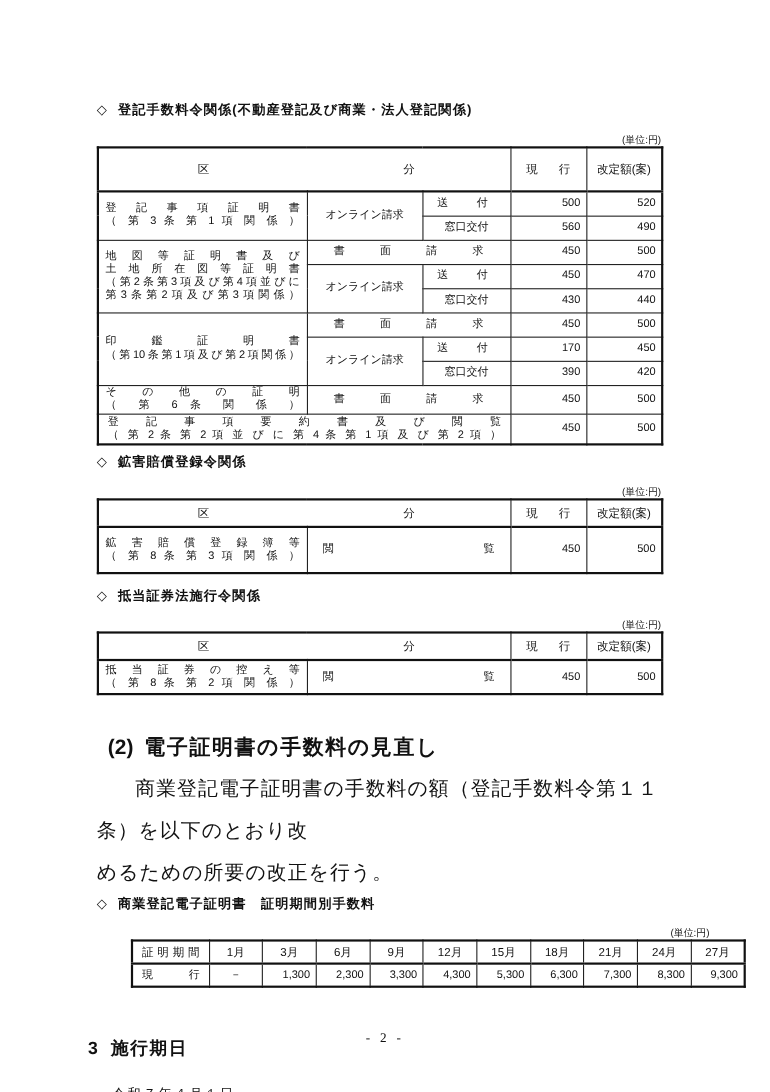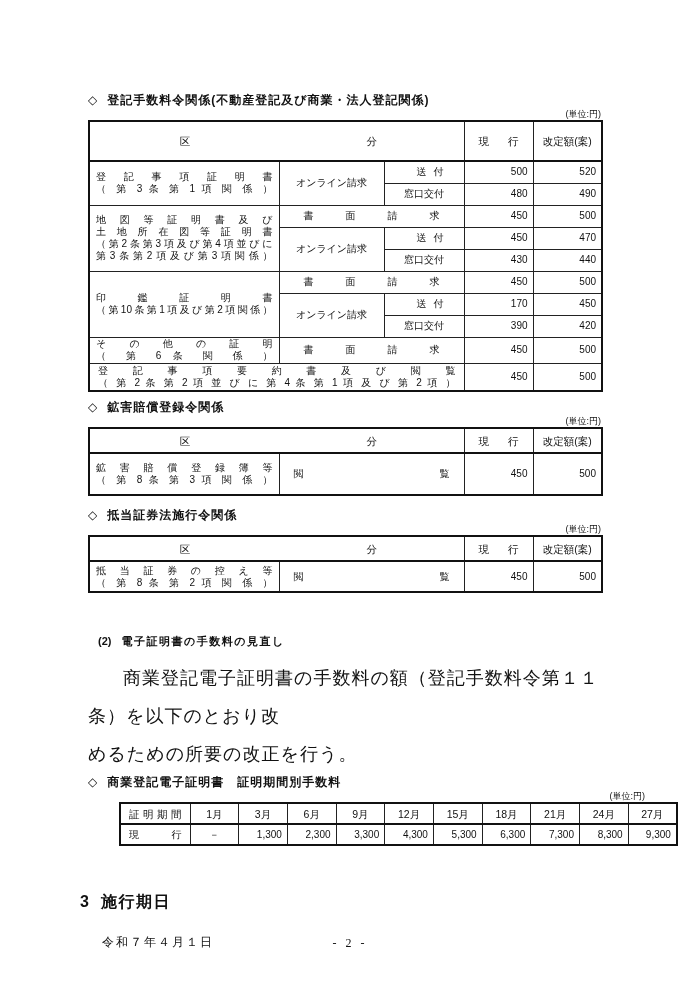--- a/index.html
+++ b/index.html
@@ -7,41 +7,41 @@
   body {
     width:700px; height:993px; position:relative; overflow:hidden;
     color:#111; font-family:"Liberation Sans", sans-serif;
   }
   .page { position:absolute; inset:0; padding-top:93px; }
   .content { margin-left:88px; width:513px; }
   .content-wide { margin-left:88px; width:557px; }
 
   .sec-head { font-size:12px; font-weight:bold; letter-spacing:1px; height:14px; line-height:14px; white-space:nowrap; }
   .sec-head .dia { margin-right:9px; font-weight:normal; }
-  .unit { text-align:right; font-size:9px; letter-spacing:0; height:10px; line-height:10px; margin-top:2px; }
+  .unit { text-align:right; font-size:9px; letter-spacing:0; height:10px; line-height:10px; margin-top:15px; }
 
   table { border-collapse:collapse; table-layout:fixed; border:2px solid #111; }
   table.fee { width:513px; margin-top:1px; }
   td { border:1px solid #222; font-size:10px; vertical-align:middle; overflow:hidden; line-height:12px; letter-spacing:0; }
   tr.thead td { border-bottom:2px solid #111; font-size:10.5px; }
 
   .jc { text-align:justify; text-align-last:justify; white-space:pre-line; }
   .ctr { text-align:center; }
   .num { text-align:right; padding-right:5px; }
   .px6 { padding-left:6px; padding-right:6px; }
   .px8 { padding-left:8px; padding-right:8px; }
   .px14 { padding-left:14px; padding-right:14px; }
-  .px20 { padding-left:32px; padding-right:20px; }
+  .px20 { padding-left:13px; padding-right:20px; }
   .px24 { padding-left:24px; padding-right:24px; }
 
   .kubun-wrap { display:flex; width:100%; align-items:center; }
   .kubun-wrap .kl { width:190px; text-align:center; }
   .kubun-wrap .kr { flex:1; text-align:center; }
 
-  .sec2-head { margin-top:40px; margin-left:10px; font-size:11px; font-weight:bold; letter-spacing:1.5px; height:16px; line-height:16px; }
+  .sec2-head { margin-top:40px; margin-left:10px; font-size:19px; font-weight:bold; letter-spacing:1.5px; height:16px; line-height:16px; }
   .sec2-head .no { margin-right:10px; letter-spacing:0; }
   .para {
     margin-top:10px; width:530px;
     font-family:"Liberation Serif","DejaVu Serif",serif;
     font-size:18px; letter-spacing:1px; line-height:38px;
     white-space:pre-line; text-indent:35px;
   }
   .h4 { margin-top:2px; }
 
   table.cert { width:557px; margin-top:1px;margin-left:31px; }
@@ -86,21 +86,21 @@
       <tr style="height:22px;">
         <td rowspan="2" class="jc px6">登 記 事 項 証 明 書
 （ 第 3 条 第 1 項 関 係 ）</td>
         <td rowspan="2" class="ctr">オンライン請求</td>
         <td class="jc px20">送 付</td>
         <td class="num">500</td>
         <td class="num">520</td>
       </tr>
       <tr style="height:22px;">
         <td class="ctr">窓口交付</td>
-        <td class="num">480</td>
+        <td class="num">560</td>
         <td class="num">490</td>
       </tr>
 
       <tr style="height:22px;">
         <td rowspan="3" class="jc px6">地 図 等 証 明 書 及 び
 土 地 所 在 図 等 証 明 書
 （第2条第3項及び第4項並びに
 第3条第2項及び第3項関係）</td>
         <td colspan="2" class="jc px24">書 面 請 求</td>
         <td class="num">450</td>

